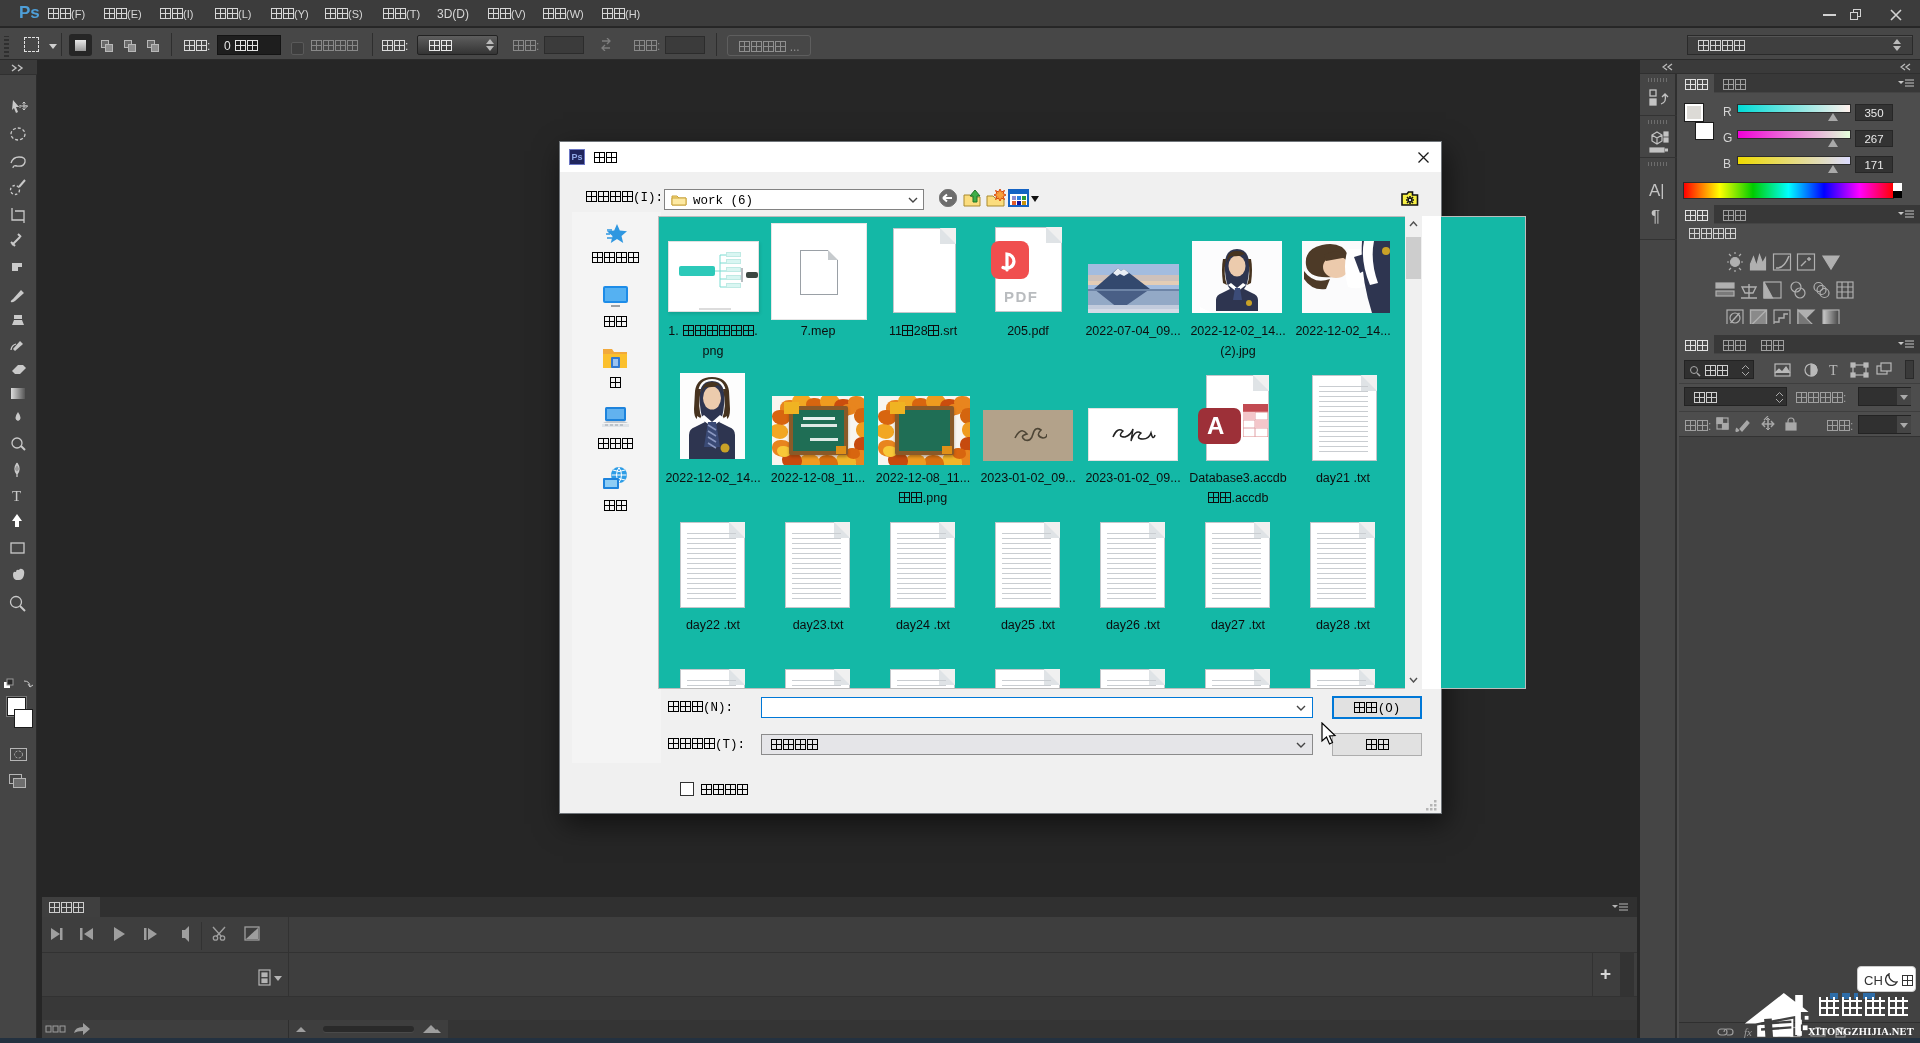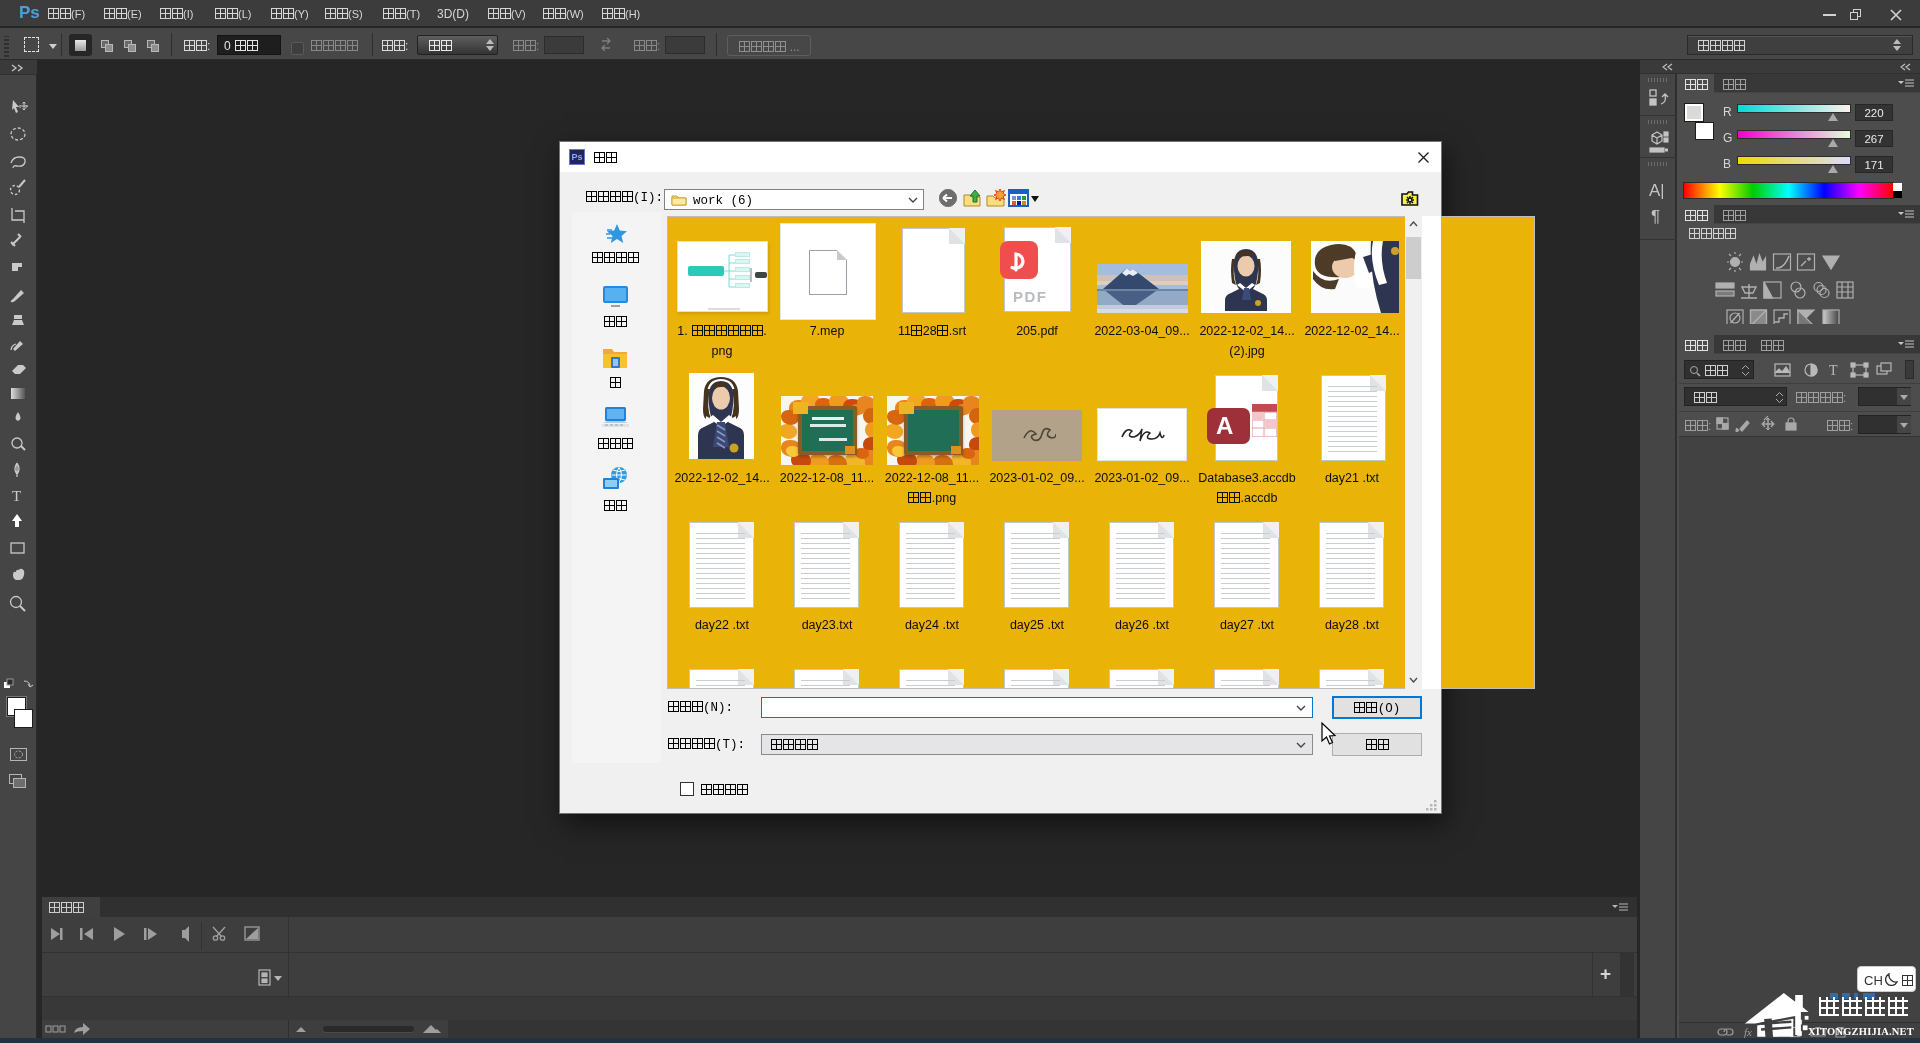--- a/index.html
+++ b/index.html
@@ -164,21 +164,21 @@
         <svg class="ab" style="left:219px;top:5px" width="16" height="9">
           <path d="M0 2 l3 3 l3 -3 z" fill="#c5c5c5"></path>
           <path d="M7 1 h9 M7 4 h9 M7 7 h9" stroke="#c5c5c5"></path>
         </svg>
       </div>
 <div class="ab" style="left:5px;top:29px;width:20px;height:19px;background:#dcdad6;border:1px solid #1c1c1c;box-shadow:inset 0 0 0 2px #fff"></div>
 <div class="ab" style="left:16px;top:48px;width:19px;height:18px;background:#fff;border:1px solid #1c1c1c"></div>
 <span class="ab" style="left:44px;top:31px;color:#d5d5d5">R</span>
 <div class="ab" style="left:59px;top:31px;width:112px;height:7px;background:linear-gradient(90deg,#00dcd7,#fff0ec);box-shadow:0 0 0 1px #2c2c2c"></div>
 <div class="tri" style="left:149px;top:39px;border-width:0 5px 8px 5px;border-color:rgba(0,0,0,0) rgba(0,0,0,0) #a9a9a9 rgba(0,0,0,0)"></div>
-<div class="ab" style="left:176px;top:30px;width:38px;height:17px;background:#333;border:1px solid #272727;color:#eaeaea;text-align:center;padding-top:2px;font-size:11.5px">220</div>
+<div class="ab" style="left:176px;top:30px;width:38px;height:17px;background:#333;border:1px solid #272727;color:#eaeaea;text-align:center;padding-top:2px;font-size:11.5px">350</div>
 <span class="ab" style="left:44px;top:57px;color:#d5d5d5">G</span>
 <div class="ab" style="left:59px;top:57px;width:112px;height:7px;background:linear-gradient(90deg,#f000d7,#e4ffda);box-shadow:0 0 0 1px #2c2c2c"></div>
 <div class="tri" style="left:149px;top:65px;border-width:0 5px 8px 5px;border-color:rgba(0,0,0,0) rgba(0,0,0,0) #a9a9a9 rgba(0,0,0,0)"></div>
 <div class="ab" style="left:176px;top:56px;width:38px;height:17px;background:#333;border:1px solid #272727;color:#eaeaea;text-align:center;padding-top:2px;font-size:11.5px">267</div>
 <span class="ab" style="left:44px;top:83px;color:#d5d5d5">B</span>
 <div class="ab" style="left:59px;top:83px;width:112px;height:7px;background:linear-gradient(90deg,#efdb00,#dcdcff);box-shadow:0 0 0 1px #2c2c2c"></div>
 <div class="tri" style="left:149px;top:91px;border-width:0 5px 8px 5px;border-color:rgba(0,0,0,0) rgba(0,0,0,0) #a9a9a9 rgba(0,0,0,0)"></div>
 <div class="ab" style="left:176px;top:82px;width:38px;height:17px;background:#333;border:1px solid #272727;color:#eaeaea;text-align:center;padding-top:2px;font-size:11.5px">171</div>
 <div class="ab" style="left:5px;top:109px;width:209px;height:15px;background:linear-gradient(90deg,#f00,#ff0 17%,#0c0 33%,#0ff 50%,#00f 67%,#f0f 84%,#f00);box-shadow:0 0 0 1px #2c2c2c"></div>
 <div class="ab" style="left:214px;top:109px;width:9px;height:8px;background:#fff"></div>
@@ -472,21 +472,21 @@
       <path d="M4 20 h3 M9 20 h3 M14 20 h3 M19 20 h3" stroke="#9aa2aa"></path>
     </svg>
 <div class="ab fn" style="left:3px;top:292px;width:104px;color:#000"><b class="z"></b><b class="z"></b><b class="z"></b></div>
 <svg class="ab" style="left:41px;top:324px" width="29" height="26">
       <circle cx="18" cy="9" r="8" fill="#2e9de6"></circle>
       <path d="M10.5 9 h15 M18 1.5 q-5 7.5 0 15 q5 -7.5 0 -15 M12 4 q6 3 12 0 M12 14 q6 -3 12 0" stroke="#fff" stroke-width="1" fill="none"></path>
       <rect x="2" y="12" width="16" height="11" rx="1" fill="#1d83dc"></rect>
       <rect x="4" y="14" width="12" height="7" fill="#8ecdf5"></rect>
     </svg>
 <div class="ab fn" style="left:3px;top:354px;width:104px;color:#000"><b class="z"></b><b class="z"></b></div>
-<div class="ab" style="left:107px;top:74px;width:868px;height:473px;background:#eab308;border:1px solid #bcbcbc;overflow:hidden">
+<div class="ab" style="left:98px;top:74px;width:868px;height:473px;background:#14b8a6;border:1px solid #bcbcbc;overflow:hidden">
 <div class="ab" style="left:9px;top:24px;width:91px;height:71px;background:#fff;border:1px solid #e0e0e0;box-shadow:1px 2px 3px rgba(0,0,0,.12)">
         <div class="ab" style="left:10px;top:24px;width:36px;height:10px;background:#2cc9b9;border-radius:2px"></div>
         <svg class="ab" style="left:46px;top:10px" width="22" height="46" fill="none" stroke="#7adcd2">
           <path d="M0 19 h5 M5 3 v32 M5 3 h6 M5 11 h6 M5 19 h6 M5 27 h6 M5 35 h6"></path>
         </svg>
         <div class="ab" style="left:57px;top:10px;width:15px;height:5px;background:#d9f6f2;border:1px solid #bfeae4"></div>
         <div class="ab" style="left:57px;top:17px;width:15px;height:5px;background:#d9f6f2;border:1px solid #bfeae4"></div>
         <div class="ab" style="left:57px;top:25px;width:15px;height:5px;background:#d9f6f2;border:1px solid #bfeae4"></div>
         <div class="ab" style="left:57px;top:33px;width:15px;height:5px;background:#d9f6f2;border:1px solid #bfeae4"></div>
         <div class="ab" style="left:57px;top:41px;width:15px;height:5px;background:#d9f6f2;border:1px solid #bfeae4"></div>
@@ -695,21 +695,21 @@
         <u class="docl"></u>
       </div>
       <div class="ab doc" style="left:651px;top:452px;width:65px;height:86px">
         <i></i>
         <u class="docl"></u>
       </div>
       <div class="ab fn" style="left:2px;top:104px">1. <b class="z"></b><b class="z"></b><b class="z"></b><b class="z"></b><b class="z"></b><b class="z"></b>.<br>png</div>
       <div class="ab fn" style="left:107px;top:104px">7.mep</div>
       <div class="ab fn" style="left:212px;top:104px">11<b class="z"></b>28<b class="z"></b>.srt</div>
       <div class="ab fn" style="left:317px;top:104px">205.pdf</div>
-      <div class="ab fn" style="left:422px;top:104px">2022-03-04_09...</div>
+      <div class="ab fn" style="left:422px;top:104px">2022-07-04_09...</div>
       <div class="ab fn" style="left:527px;top:104px">2022-12-02_14...<br>(2).jpg</div>
       <div class="ab fn" style="left:632px;top:104px">2022-12-02_14...</div>
       <div class="ab fn" style="left:2px;top:251px">2022-12-02_14...</div>
       <div class="ab fn" style="left:107px;top:251px">2022-12-08_11...</div>
       <div class="ab fn" style="left:212px;top:251px">2022-12-08_11...<br><b class="z"></b><b class="z"></b>.png</div>
       <div class="ab fn" style="left:317px;top:251px">2023-01-02_09...</div>
       <div class="ab fn" style="left:422px;top:251px">2023-01-02_09...</div>
       <div class="ab fn" style="left:527px;top:251px">Database3.accdb<br><b class="z"></b><b class="z"></b>.accdb</div>
       <div class="ab fn" style="left:632px;top:251px">day21 .txt</div>
       <div class="ab fn" style="left:2px;top:398px">day22 .txt</div>

